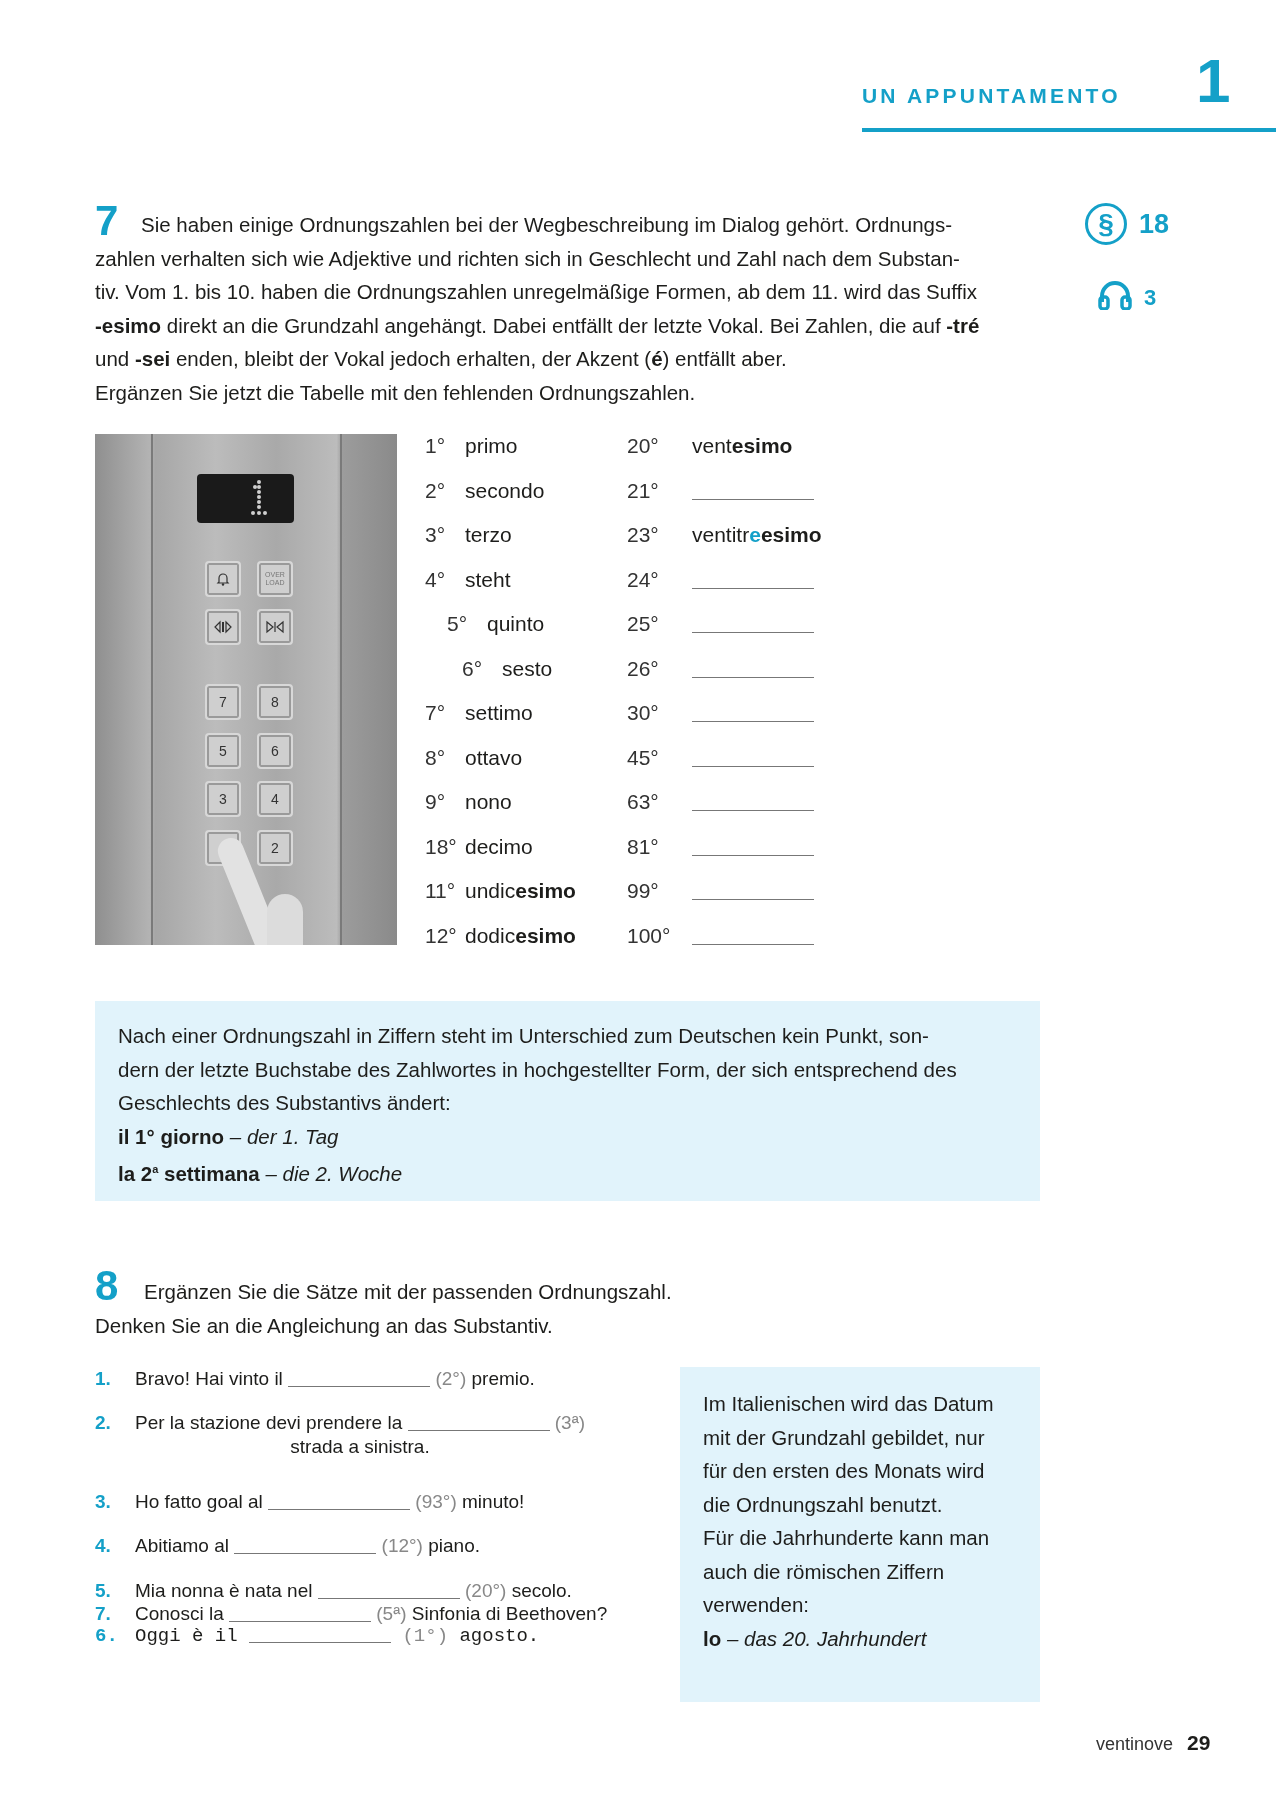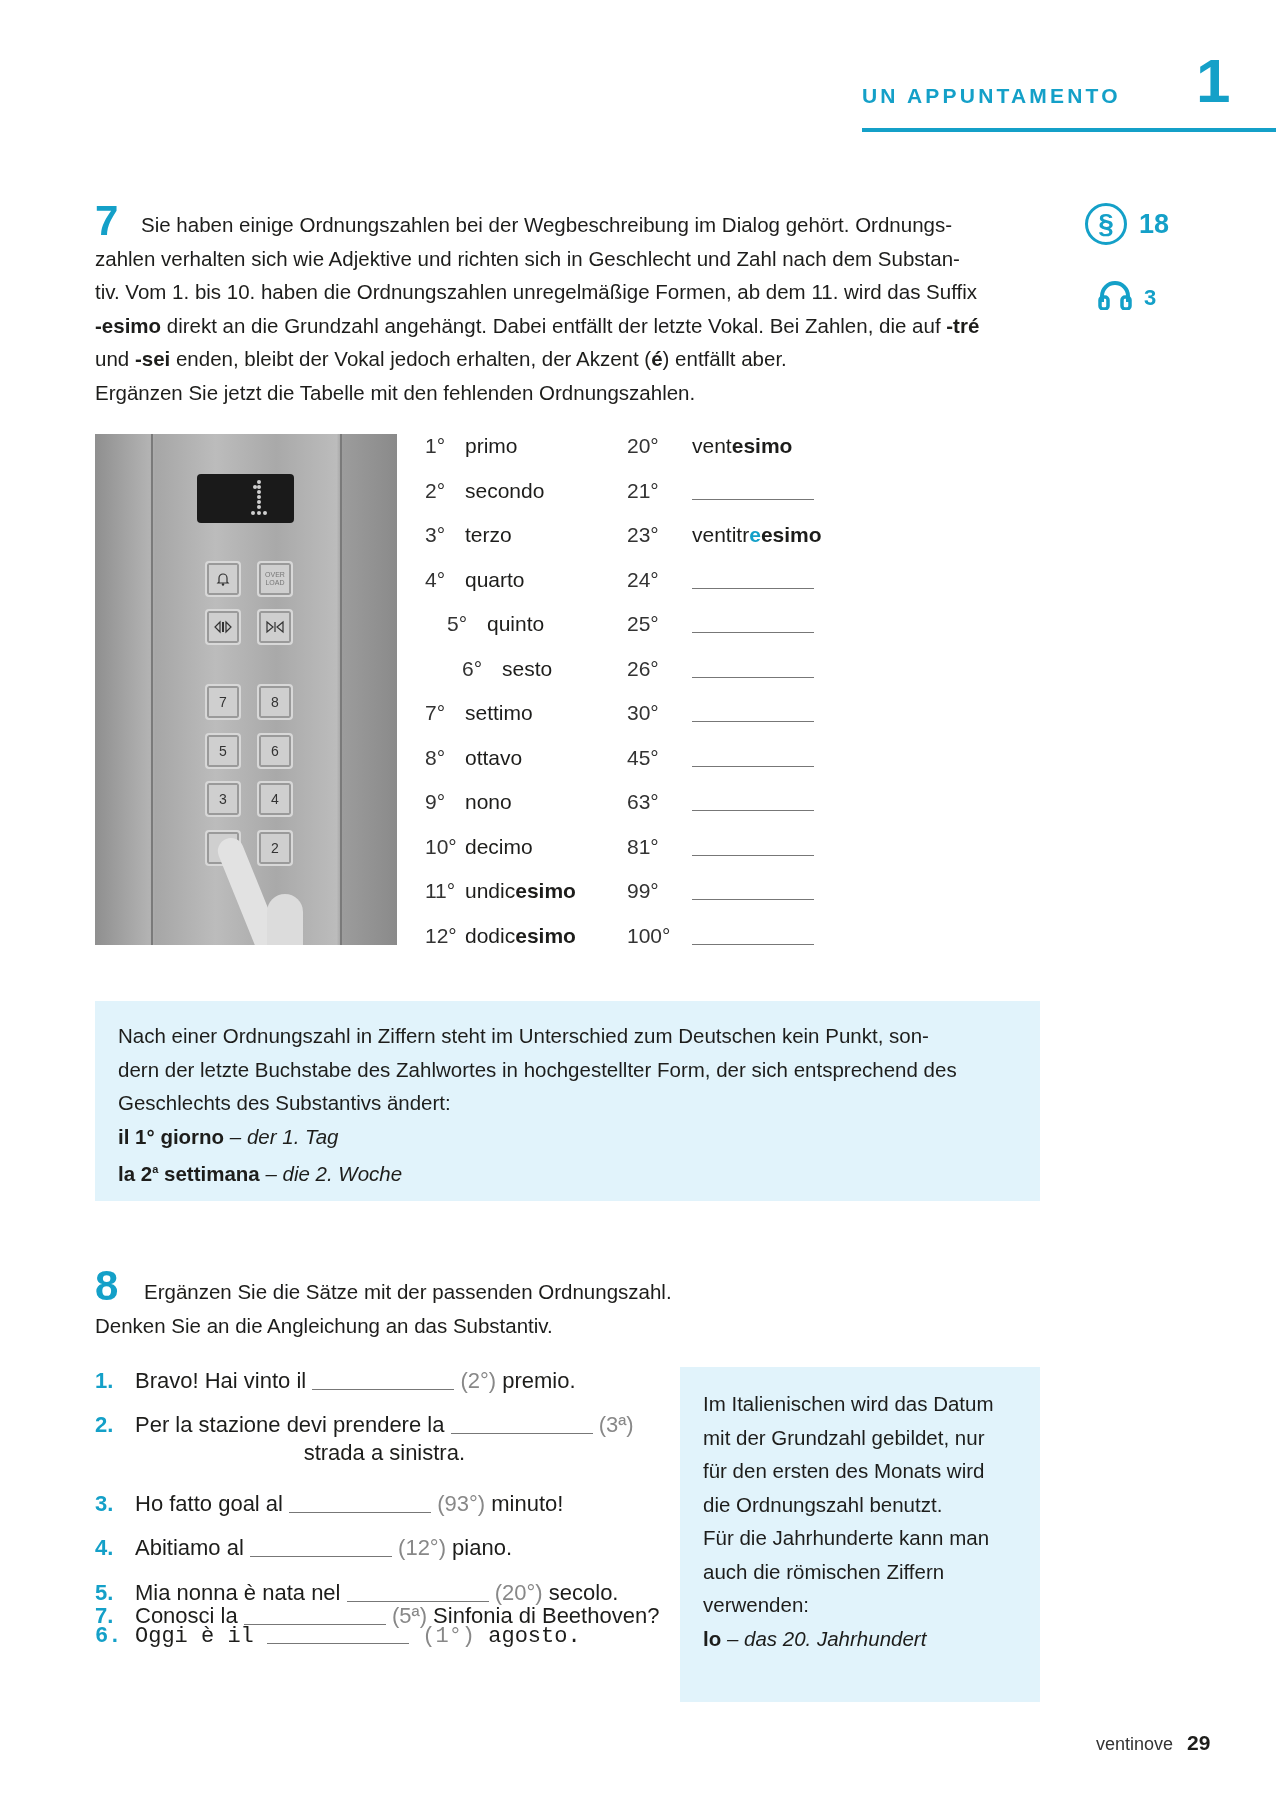--- a/index.html
+++ b/index.html
@@ -14,21 +14,21 @@
   .body b{font-weight:bold;}
   .side-ref{display:flex;align-items:center;gap:12px;font-weight:bold;color:#14a0c8;}
   .photo{left:95px;top:434px;width:302px;height:511px;background:linear-gradient(90deg,#8f8f8f 0%,#b3b3b3 18%,#a6a6a6 20%,#bcbcbc 40%,#a9a9a9 60%,#bcbcbc 80%,#9c9c9c 82%,#8a8a8a 100%);overflow:hidden;}
   .seam{position:absolute;top:0;bottom:0;width:2px;background:#7a7a7a;}
   .display{position:absolute;left:102px;top:40px;width:97px;height:49px;background:#1a1a1a;border-radius:4px;}
   .btn{position:absolute;width:32px;height:32px;border:2px solid #d8d8d8;border-radius:4px;background:#cfcfcf;box-shadow:inset 0 0 0 2px #9a9a9a;display:flex;align-items:center;justify-content:center;font-size:14px;color:#333;}
   .tbl-row{position:absolute;font-size:21px;}
   .blank{display:inline-block;border-bottom:1.5px solid #777;}
   .grammar{left:95px;top:1001px;width:945px;height:200px;background:#e1f3fb;}
   .note{left:680px;top:1367px;width:360px;height:335px;background:#e1f3fb;}
-  .sent{position:absolute;left:95px;font-size:22px;}
+  .sent{position:absolute;left:95px;font-size:19px;}
   .sent .n{color:#14a0c8;font-weight:bold;display:inline-block;width:40px;}
   .hint{color:#888;}
   .footer{left:1096px;top:1731px;font-size:18px;color:#333;}
   .footer b{font-size:21px;margin-left:14px;color:#1d1d1b;}
 </style>
 </head>
 <body>
 
 <div class="abs hdr-title">UN APPUNTAMENTO</div>
 <div class="abs hdr-num">1</div>
@@ -107,27 +107,27 @@
   <div class="btn" style="left:162px;top:396px;">2</div>
   <div style="position:absolute;left:118px;top:405px;width:26px;height:130px;background:#e2e2e2;border-radius:13px;transform:rotate(-22deg);transform-origin:top center;"></div>
   <div style="position:absolute;left:172px;top:460px;width:36px;height:80px;background:#dcdcdc;border-radius:18px;"></div>
 </div>
 
 <div>
   <div id="tbl-left">
       <div class="tbl-row" style="left: 425px; top: 434px;"><span style="display:inline-block;width:40px;color:#333;">1°</span><span>primo</span><b></b></div>
       <div class="tbl-row" style="left: 425px; top: 478.5px;"><span style="display:inline-block;width:40px;color:#333;">2°</span><span>secondo</span><b></b></div>
       <div class="tbl-row" style="left: 425px; top: 523px;"><span style="display:inline-block;width:40px;color:#333;">3°</span><span>terzo</span><b></b></div>
-      <div class="tbl-row" style="left: 425px; top: 567.5px;"><span style="display:inline-block;width:40px;color:#333;">4°</span><span>quarto</span><b></b></div>
+      <div class="tbl-row" style="left: 425px; top: 567.5px;"><span style="display:inline-block;width:40px;color:#333;">4°</span><span>steht</span><b></b></div>
       <div class="tbl-row" style="left: 447px; top: 612px;"><span style="display:inline-block;width:40px;color:#333;">5°</span><span>quinto</span><b></b></div>
       <div class="tbl-row" style="left: 425px; top: 656.5px; margin-left: 37px;"><span style="display:inline-block;width:40px;color:#333;">6°</span><span>sesto</span><b></b></div>
       <div class="tbl-row" style="left: 425px; top: 701px;"><span style="display:inline-block;width:40px;color:#333;">7°</span><span>settimo</span><b></b></div>
       <div class="tbl-row" style="left: 425px; top: 745.5px;"><span style="display:inline-block;width:40px;color:#333;">8°</span><span>ottavo</span><b></b></div>
       <div class="tbl-row" style="left: 425px; top: 790px;"><span style="display:inline-block;width:40px;color:#333;">9°</span><span>nono</span><b></b></div>
-      <div class="tbl-row" style="left: 425px; top: 834.5px;"><span style="display:inline-block;width:40px;color:#333;">10°</span><span>decimo</span><b></b></div>
+      <div class="tbl-row" style="left: 425px; top: 834.5px;"><span style="display:inline-block;width:40px;color:#333;">18°</span><span>decimo</span><b></b></div>
       <div class="tbl-row" style="left: 425px; top: 879px;"><span style="display:inline-block;width:40px;color:#333;">11°</span><span>undic</span><b>esimo</b></div>
       <div class="tbl-row" style="left: 425px; top: 923.5px;"><span style="display:inline-block;width:40px;color:#333;">12°</span><span>dodic</span><b>esimo</b></div>
     </div>
   <div id="tbl-right">
       <div class="tbl-row" style="left: 627px; top: 434px;"><span style="display: inline-block; width: 65px; color: rgb(51, 51, 51);">20°</span><span>vent</span><b>esimo</b></div>
       <div class="tbl-row" style="left: 627px; top: 478.5px;"><span style="display: inline-block; width: 65px; color: rgb(51, 51, 51);">21°</span><span class="blank" style="width: 122px; height: 20px; vertical-align: -2px;"></span></div>
       <div class="tbl-row" style="left: 627px; top: 523px;"><span style="display: inline-block; width: 65px; color: rgb(51, 51, 51);">23°</span><span>ventitr</span><b class="teal">e</b><b>esimo</b></div>
       <div class="tbl-row" style="left: 627px; top: 567.5px;"><span style="display: inline-block; width: 65px; color: rgb(51, 51, 51);">24°</span><span class="blank" style="width: 122px; height: 20px; vertical-align: -2px;"></span></div>
       <div class="tbl-row" style="left: 627px; top: 612px;"><span style="display: inline-block; width: 65px; color: rgb(51, 51, 51);">25°</span><span class="blank" style="width: 122px; height: 20px; vertical-align: -2px;"></span></div>
       <div class="tbl-row" style="left: 627px; top: 656.5px;"><span style="display: inline-block; width: 65px; color: rgb(51, 51, 51);">26°</span><span class="blank" style="width: 122px; height: 20px; vertical-align: -2px;"></span></div>

